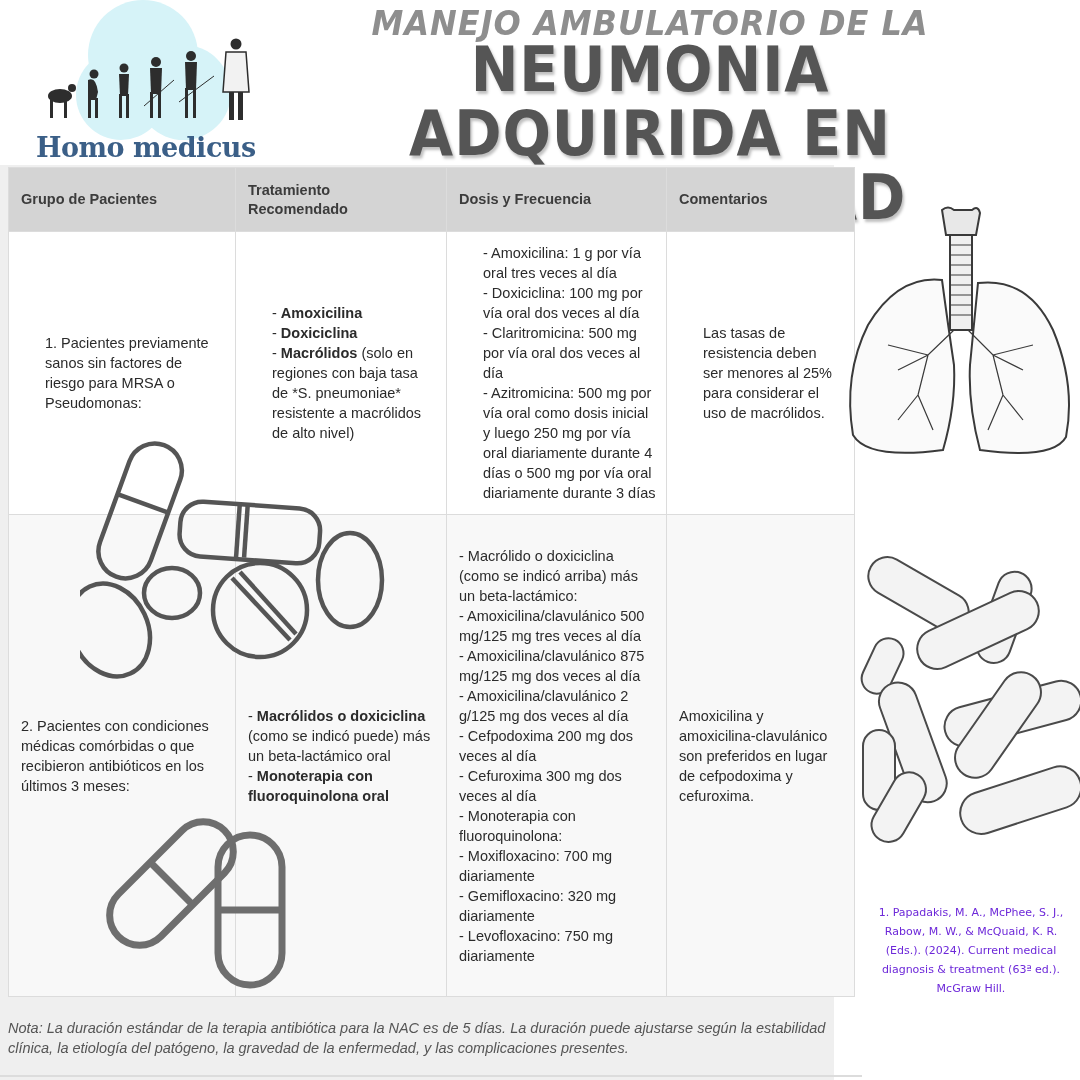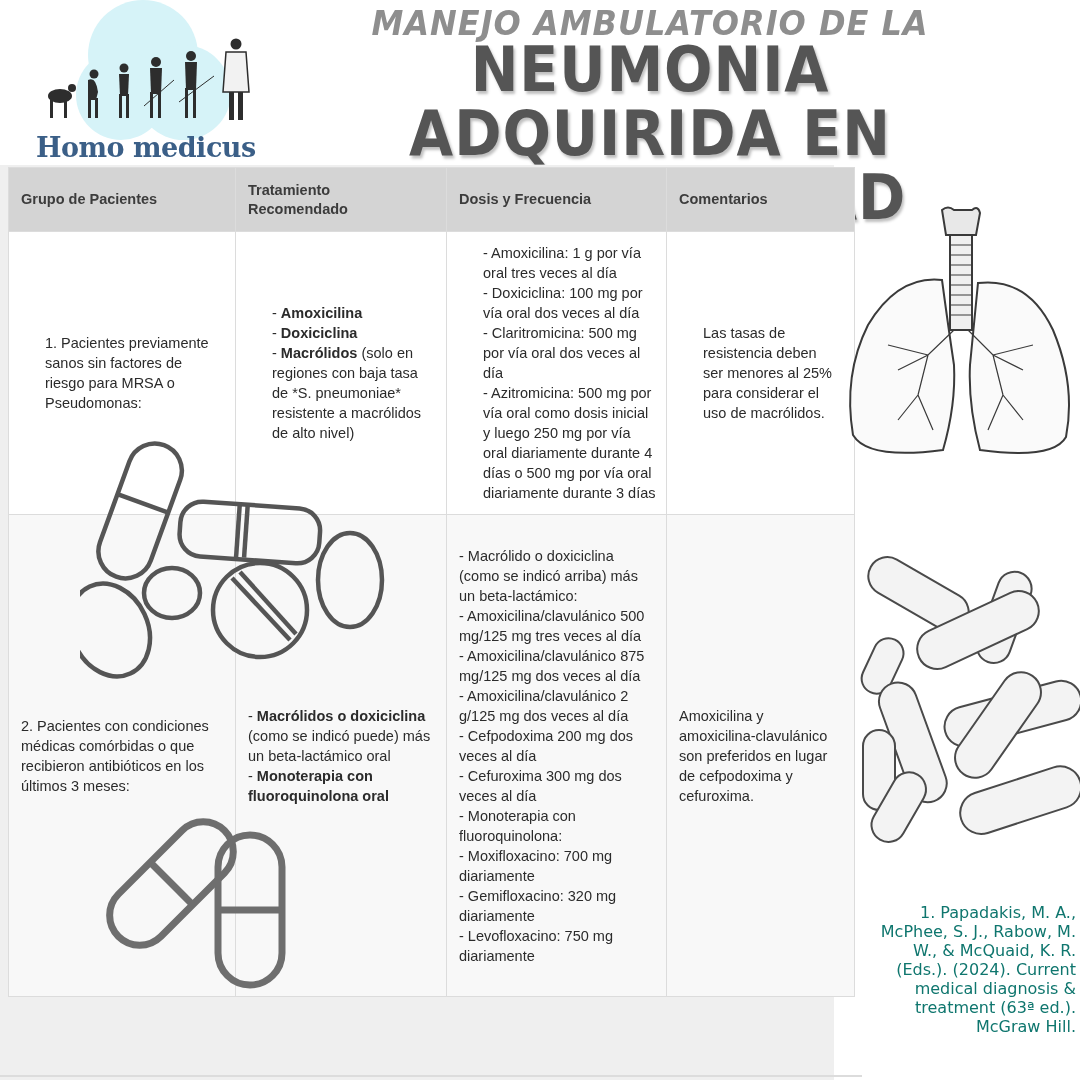--- a/index.html
+++ b/index.html
@@ -37,21 +37,21 @@
           line-height: 20px; color: #555; }
   .note-rule { position: absolute; left: 0; top: 910px; width: 862px; height: 2px; background: #dcdcdc; }
 
   
   .pills { position: absolute; left: 80px; top: 430px; width: 310px; height: 260px; pointer-events: none; }
   .capsules { position: absolute; left: 100px; top: 810px; width: 200px; height: 185px; pointer-events: none; }
   .lungs { position: absolute; left: 838px; top: 205px; width: 240px; height: 265px; }
   .bacteria { position: absolute; left: 858px; top: 555px; width: 222px; height: 292px; }
 
   .reference { position: absolute; left: 866px; top: 903px; width: 210px; font-family: "DejaVu Sans", sans-serif;
-               font-size: 16px; line-height: 19px; color: #0f766e; text-align: right; }
+               font-size: 11px; line-height: 19px; color: #6d28d9; text-align: center; }
 </style>
 </head>
 <body>
 
 <div class="logo-wrap">
   <div class="logo-bubble" style="left:72px;top:0;width:110px;height:110px;"></div>
   <div class="logo-bubble" style="left:60px;top:50px;width:90px;height:90px;"></div>
   <div class="logo-bubble" style="left:120px;top:45px;width:95px;height:95px;"></div>
   <svg class="logo-figs" viewBox="0 0 215 90">
     <g fill="#2d2d2d">
@@ -147,20 +147,21 @@
           <span class="line">- Cefuroxima 300 mg dos veces al día</span>
           <span class="line">- Monoterapia con fluoroquinolona:</span>
           <span class="line">- Moxifloxacino: 700 mg diariamente</span>
           <span class="line">- Gemifloxacino: 320 mg diariamente</span>
           <span class="line">- Levofloxacino: 750 mg diariamente</span>
         </td>
         <td style="padding-right:14px;margin-left:48px;">Amoxicilina y amoxicilina-clavulánico son preferidos en lugar de cefpodoxima y cefuroxima.</td>
       </tr>
     </tbody>
   </table>
+  <div class="note">Nota: La duración estándar de la terapia antibiótica para la NAC es de 5 días. La duración puede ajustarse según la estabilidad clínica, la etiología del patógeno, la gravedad de la enfermedad, y las complicaciones presentes.</div>
   <div class="note-rule"></div>
 </div>
 
 <svg class="pills" viewBox="0 0 310 260" fill="none" stroke="#555" stroke-width="4.5">
 
   <g transform="rotate(20 55 95)">
     <rect x="28" y="10" width="54" height="140" rx="27"></rect>
     <line x1="28" y1="72" x2="82" y2="72"></line>
   </g>
 

